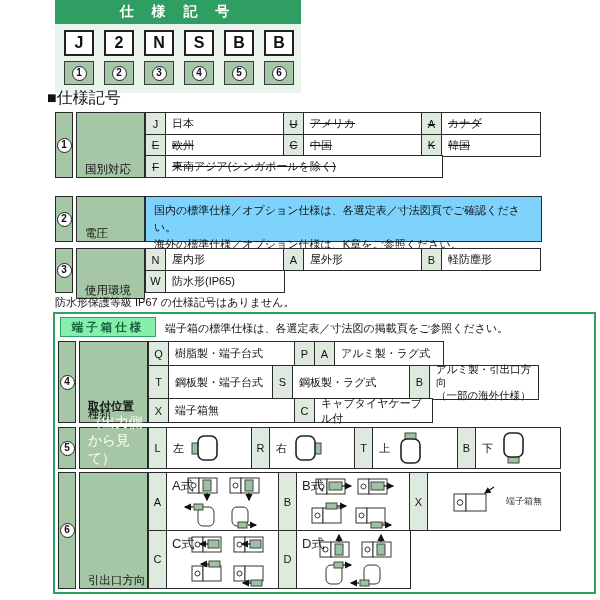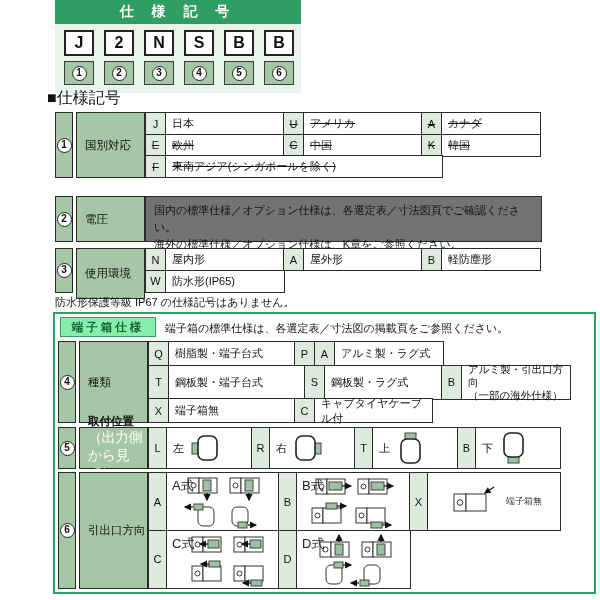--- a/index.html
+++ b/index.html
@@ -23,31 +23,31 @@
 
   .h1{position:absolute;left:47px;top:88px;font-size:16px;}
 
   
   .tbl{position:absolute;}
   .numcol{position:absolute;left:0;top:0;width:18px;background:#a6c7a6;
           border:1.6px solid #2a2a2a;box-sizing:border-box;
           display:flex;align-items:center;justify-content:center;}
   .lblcol{position:absolute;left:21px;top:0;width:69px;background:#a6c7a6;
           border:1.6px solid #2a2a2a;box-sizing:border-box;
-          display:flex;flex-direction:column;justify-content:center;
+          display:flex;flex-direction:column;justify-content:flex-end;
           padding-left:8px;font-size:11.5px;}
   .trow{position:absolute;display:flex;border:1.6px solid #2a2a2a;background:#fff;box-sizing:border-box;}
   .lc{background:#dfeade;border-right:1.2px solid #2a2a2a;box-sizing:border-box;flex:none;
       display:flex;align-items:center;justify-content:center;font-size:11px;}
   .vc{background:#fff;box-sizing:border-box;flex:none;display:flex;align-items:center;
       padding-left:6px;font-size:11px;border-right:1.2px solid #2a2a2a;}
   .vc.last{border-right:none;}
   .strike{text-decoration:line-through;text-decoration-thickness:1.4px;}
   .note{position:absolute;font-size:11px;color:#111;}
-  .notecell{position:absolute;background:#737373;border:1.6px solid #2a2a2a;box-sizing:border-box;
+  .notecell{position:absolute;background:#7dd3fc;border:1.6px solid #2a2a2a;box-sizing:border-box;
             padding:5px 8px;font-size:11px;line-height:17px;}
   .twolines{flex-direction:column;align-items:flex-start;justify-content:center;line-height:13px;font-size:10.5px;}
 
   
   .termbox{position:absolute;left:53px;top:312px;width:543px;height:282px;
            border:2px solid #2ba264;box-sizing:border-box;background:#fff;}
   .tlabel{position:absolute;left:60px;top:317px;width:96px;height:20px;background:#86efac;
           border:1.6px solid #2ba264;box-sizing:border-box;color:#14623a;font-weight:bold;
           font-size:11.5px;letter-spacing:3px;display:flex;align-items:center;justify-content:center;}
   .sublbl{font-size:14px;color:#fdfdf5;letter-spacing:-0.5px;}
@@ -186,21 +186,21 @@
       </div>
     <div class="trow" style="left:90px;top:0;height:25px">
       <span class="lc" style="width:20px">Q</span>
       <span class="vc" style="width:126px">樹脂製・端子台式</span>
       <span class="lc" style="width:20px">P</span>
       <span class="lc" style="width:20px">A</span>
       <span class="vc last" style="width:108px">アルミ製・ラグ式</span>
     </div>
     <div class="trow" style="left:90px;top:23.5px;height:35px">
       <span class="lc" style="width:20px">T</span>
-      <span class="vc" style="width:136px">鋼板製・端子台式</span>
+      <span class="vc" style="width:104px">鋼板製・端子台式</span>
       <span class="lc" style="width:20px">S</span>
       <span class="vc" style="width:117px">鋼板製・ラグ式</span>
       <span class="lc" style="width:20px">B</span>
       <span class="vc last twolines" style="width:108px">
         <span>アルミ製・引出口方向</span>
         <span>（一部の海外仕様）</span>
       </span>
     </div>
     <div class="trow" style="left:90px;top:57px;height:25px">
       <span class="lc" style="width:20px">X</span>

